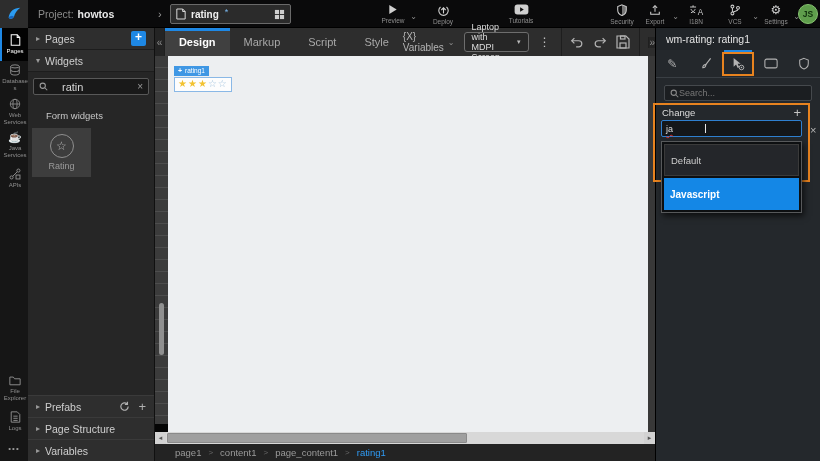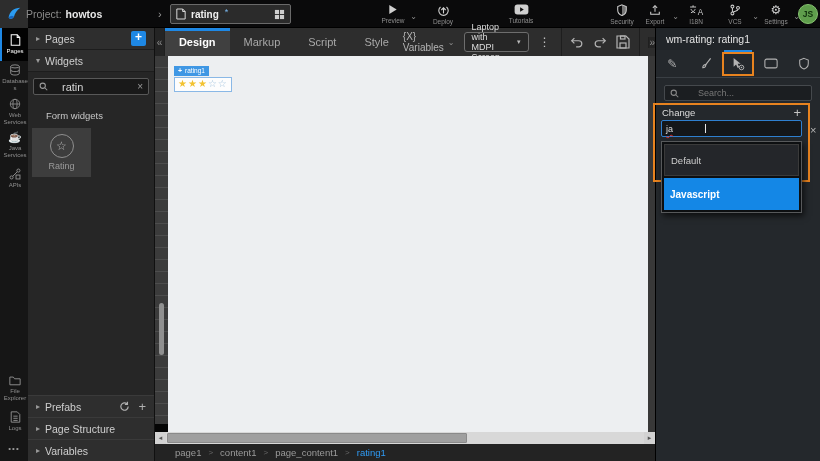--- a/index.html
+++ b/index.html
@@ -4,21 +4,21 @@
 <style>
   * { margin:0; padding:0; box-sizing:border-box; }
   html,body { background:#000; }
   body { font-family:"Liberation Sans", sans-serif; }
   .app { position:relative; width:820px; height:461px; background:#111; overflow:hidden; font-family:"Liberation Sans", sans-serif; }
   svg { display:block; }
 
   
   .topbar { position:absolute; left:0; top:0; width:820px; height:28px; background:#0a0a0b; border-bottom:1px solid #000; }
   .logo-tile { position:absolute; left:0; top:0; width:28px; height:28px; background:#2d2d2d; display:flex; align-items:center; justify-content:center; }
-  .project { position:absolute; left:26px; top:0; height:28px; display:flex; align-items:center; gap:4px; font-size:10.5px; }
+  .project { position:absolute; left:38px; top:0; height:28px; display:flex; align-items:center; gap:4px; font-size:10.5px; }
   .project .plabel { color:#8b8b8b; }
   .project .pname { color:#e9e9e9; font-weight:bold; }
   .tb-chevron { position:absolute; left:158px; top:0; height:28px; display:flex; align-items:center; color:#9a9a9a; font-size:11px; }
   .page-input { position:absolute; left:170px; top:4px; width:121px; height:20px; background:#2b2b2b; border:1px solid #6a6a6a; border-radius:2px; display:flex; align-items:center; padding:0 5px; gap:5px; }
   .page-input .doc { color:#d8d8d8; }
   .page-input .pival { color:#f0f0f0; font-size:10px; font-weight:bold; }
   .page-input .star { color:#7ab8f0; font-size:9px; margin-left:1px; transform:translateY(-2px); }
   .page-input .grid { margin-left:auto; color:#cfcfcf; }
   .tb-actions { position:absolute; left:378px; top:0; height:28px; display:flex; align-items:center; gap:20px; }
   .tb-btn { display:flex; flex-direction:column; align-items:center; justify-content:center; gap:2px; color:#cfcfcf; position:relative; min-width:30px; }
@@ -94,21 +94,21 @@
 
   
   .panel-right { position:absolute; left:655px; top:28px; width:165px; height:433px; background:#24282c; border-left:1px solid #000; }
   .rp-header { height:22px; display:flex; align-items:center; padding:0 10px; color:#e5e5e5; font-size:10.5px; background:#212529; }
   .rp-tabs { height:28px; display:flex; border-bottom:1px solid #3a3f44; }
   .rp-tab { flex:1; display:flex; align-items:center; justify-content:center; color:#b3b3b3; position:relative; }
   .rp-tab .ibox { padding:3px 7px; border:2px solid transparent; display:flex; align-items:center; justify-content:center; }
   .rp-tab.selected::before { content:""; position:absolute; top:0; left:2px; right:2px; height:2px; background:#1e88e5; }
   .rp-tab.selected .ibox { border-color:#e8831f; }
   .rp-tab .glyph { font-size:12px; }
-  .rp-search { margin:7px 8px 0; height:16px; background:#1b1e21; border:1px solid #45494d; border-radius:2px; display:flex; align-items:center; padding:0 5px; gap:19px; color:#8a8a8a; }
+  .rp-search { margin:7px 8px 0; height:16px; background:#1b1e21; border:1px solid #45494d; border-radius:2px; display:flex; align-items:center; padding:0 5px; gap:0; color:#8a8a8a; }
   .rp-search input { flex:1; background:transparent; border:none; outline:none; color:#9a9a9a; font-size:9px; font-family:"Liberation Sans", sans-serif; min-width:0; }
   .rp-search input::placeholder { color:#777; }
 
   .rp-annotation { position:absolute; left:-3px; top:75px; width:157px; height:79px; border:2px solid #e8831f; }
   .ev-head { display:flex; align-items:center; justify-content:space-between; padding:2px 7px 1px; }
   .ev-title { color:#ddd; font-size:9.5px; }
   .ev-add { color:#c5c5c5; font-size:13px; line-height:10px; }
   .ev-input { margin:1px 6px 0; height:17px; background:#14171a; border:1px solid #2f80d0; border-radius:2px; display:flex; align-items:center; padding:0 4px;gap:31px; }
   .ev-val { color:#ddd; font-size:9px; text-decoration:underline wavy #e03030 1px; text-underline-offset:2px; }
   .ev-caret { display:inline-block; width:1px; height:9px; background:#e6e6e6; margin-left:1px; }

